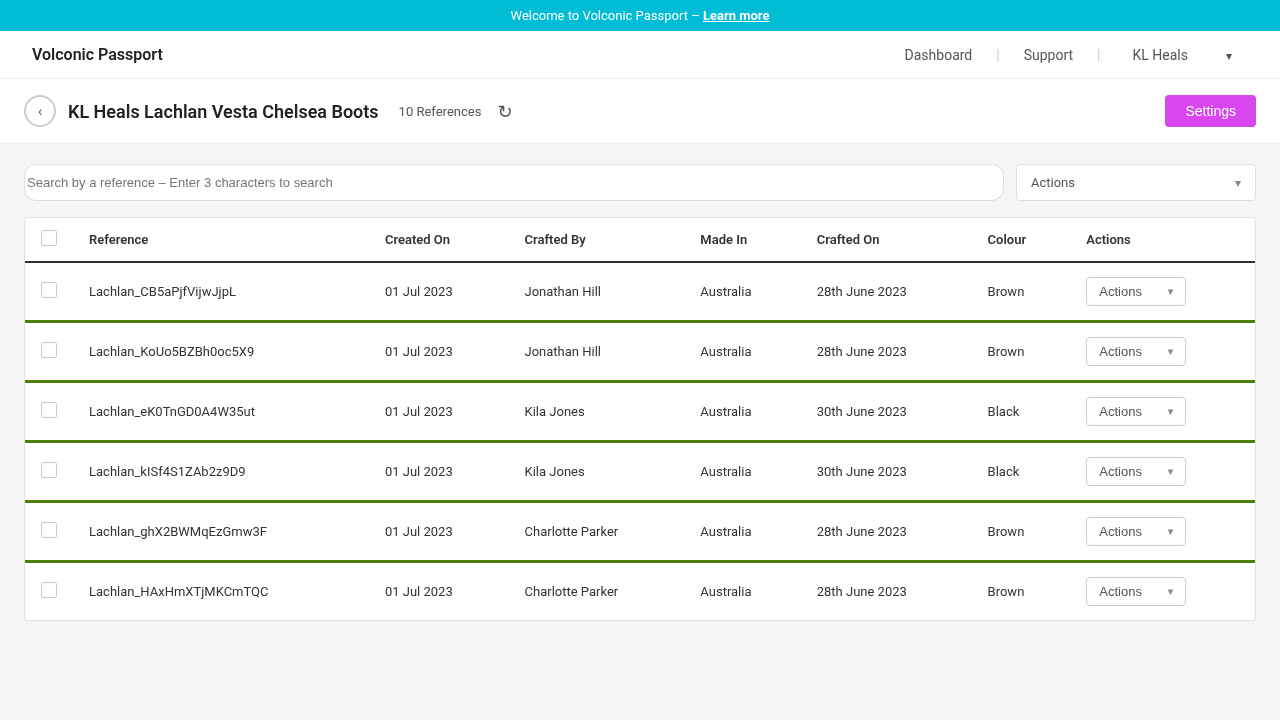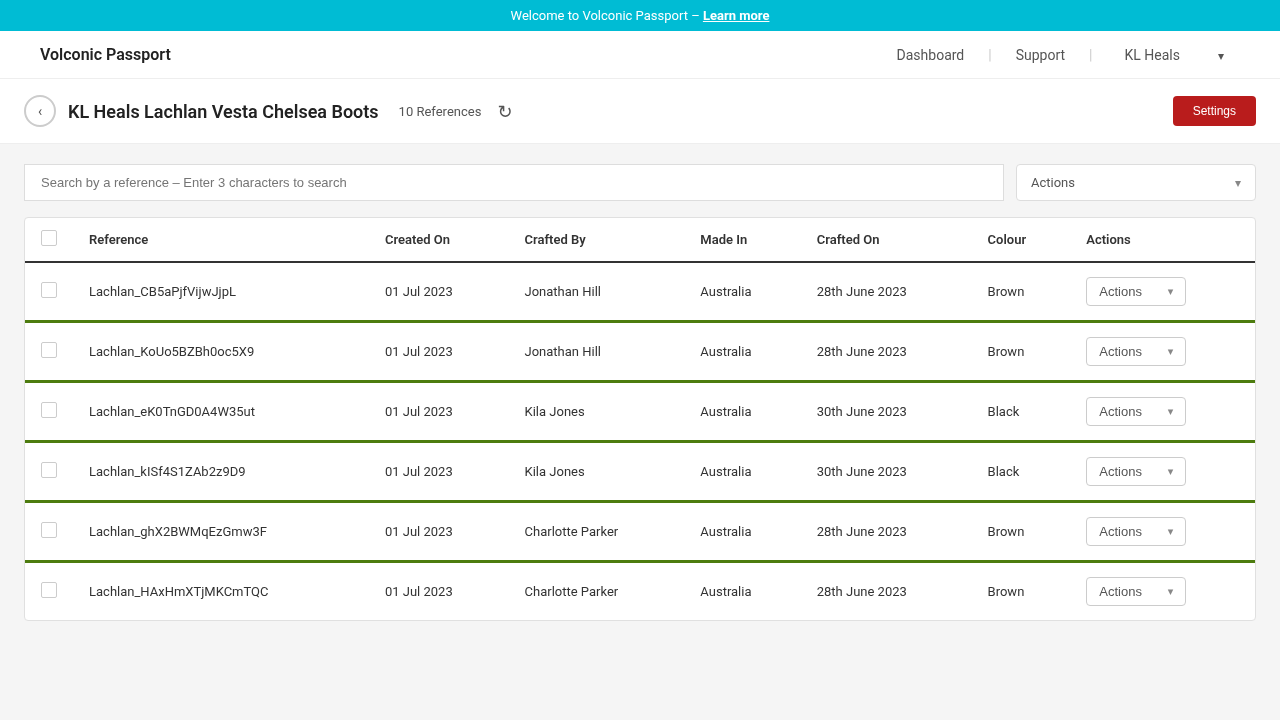--- a/index.html
+++ b/index.html
@@ -11,21 +11,21 @@
       color: #fff;
       text-align: center;
       padding: 8px 16px;
       font-size: 13px;
     }
     .top-banner a { color: #fff; font-weight: bold; text-decoration: underline; }
 
     
     .header {
       background: #fff;
-      padding: 14px 40px;
+      padding: 14px 32px;
       display: flex;
       align-items: center;
       justify-content: space-between;
       border-bottom: 1px solid #eee;
     }
     .header-logo {
       font-size: 16px;
       font-weight: 600;
       color: #222;
     }
@@ -79,45 +79,45 @@
       color: #555;
       margin-left: 8px;
     }
     .refresh-icon {
       font-size: 18px;
       color: #555;
       cursor: pointer;
       margin-left: 4px;
     }
     .settings-btn {
-      background: #b91c1c;
+      background: #d946ef;
       color: #fff;
       border: none;
       padding: 8px 20px;
       border-radius: 4px;
-      font-size: 12px;
+      font-size: 14px;
       cursor: pointer;
     }
 
     
     .main-content {
       padding: 20px 24px;
     }
 
     
     .toolbar {
       display: flex;
       gap: 12px;
       margin-bottom: 16px;
     }
     .search-input {
       flex: 1;
-      padding: 10px 16px;
+      padding: 10px 2px;
       border: 1px solid #ddd;
-      border-radius: 0;
+      border-radius: 12px;
       font-size: 13px;
       color: #888;
       background: #fff;
       outline: none;
     }
     .actions-dropdown {
       min-width: 240px;
       padding: 10px 14px;
       border: 1px solid #ddd;
       border-radius: 4px;

